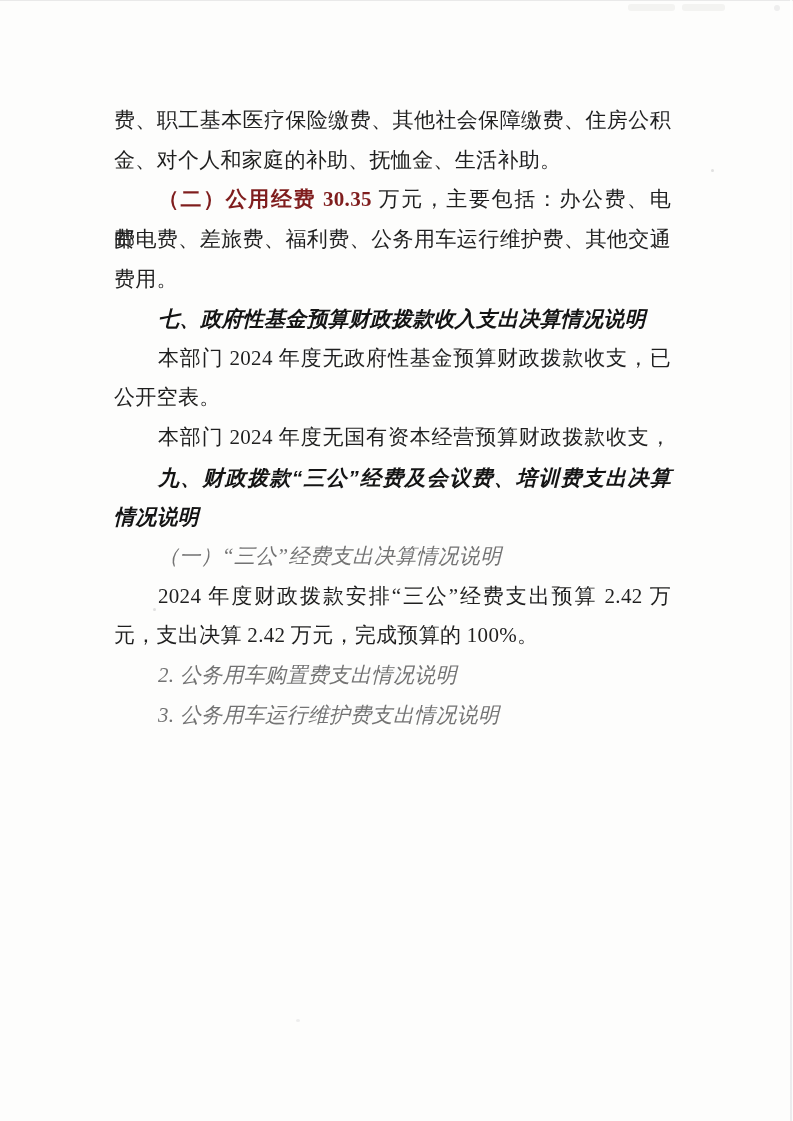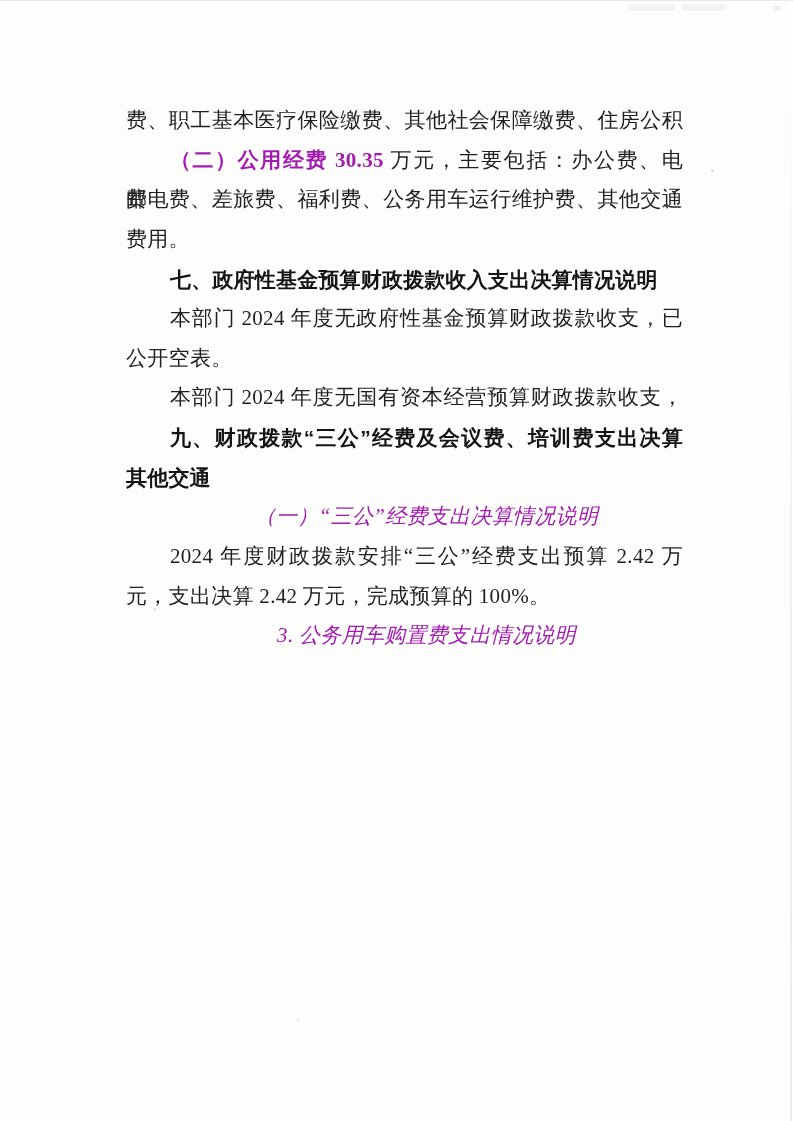--- a/index.html
+++ b/index.html
@@ -29,80 +29,82 @@
   .smudge.s2 { left: 682px; top: 4px; width: 43px; height: 7px; }
   .smudge.s3 { left: 774px; top: 5px; width: 6px; height: 6px; border-radius: 50%; background:#eeeeee; }
   .speck { position: absolute; background: #c9c9c9; border-radius: 50%; opacity: .55; }
   .speck.p1 { left: 153px; top: 608px; width: 3px; height: 3px; }
   .speck.p2 { left: 711px; top: 169px; width: 3px; height: 3px; }
   .speck.p3 { left: 296px; top: 1019px; width: 4px; height: 3px; opacity:.3; }
 
   
   .textblock {
     position: absolute;
-    left: 126px; top: 101px;
+    left: 114px; top: 101px;
     width: 557px;
     color: #1f1f1f;
   }
   .ln {
     height: 39.65px;
     line-height: 39.65px;
     font-size: 21px;
     white-space: nowrap;
     letter-spacing: 0.3px;
   }
   .ln.j { white-space: normal; text-align: justify; text-align-last: justify; }
   .ln.ind { text-indent: 44px; }
   .ln.h {
     font-family: "Liberation Sans", "DejaVu Sans", sans-serif;
     font-weight: 700;
     color: #141414;
     letter-spacing: 0.2px;
+    font-style: italic;
   }
   .ln.k {
     font-style: italic;
-    color: #a21caf;
-    text-align: center;
+    color: #737373;
   }
-  .b { font-weight: 700; color: #a21caf; }
+  .b { font-weight: 700; color: #7f1d1d; }
 </style>
 </head>
 <body>
 
 <div class="page">
 
   <div class="top-edge"></div>
   <div class="right-edge"></div>
   <div class="smudge s1"></div>
   <div class="smudge s2"></div>
   <div class="smudge s3"></div>
   <div class="speck p1"></div>
   <div class="speck p2"></div>
   <div class="speck p3"></div>
 
   <div class="textblock">
 
     <div class="ln j">费、职工基本医疗保险缴费、其他社会保障缴费、住房公积</div>
+    <div class="ln">金、对个人和家庭的补助、抚恤金、生活补助。</div>
 
     <div class="ln ind j"><span class="b">（二）公用经费 30.35</span><span> 万元，主要包括：办公费、电费、</span></div>
 
     <div class="ln j">邮电费、差旅费、福利费、公务用车运行维护费、其他交通</div>
     <div class="ln">费用。</div>
 
     <div class="ln h ind">七、政府性基金预算财政拨款收入支出决算情况说明</div>
     <div class="ln ind j">本部门 2024 年度无政府性基金预算财政拨款收支，已</div>
     <div class="ln">公开空表。</div>
 
     <div class="ln ind j">本部门 2024 年度无国有资本经营预算财政拨款收支，</div>
 
     <div class="ln h ind j">九、财政拨款“三公”经费及会议费、培训费支出决算</div>
-    <div class="ln h">其他交通</div>
+    <div class="ln h">情况说明</div>
 
     <div class="ln k ind">（一）“三公”经费支出决算情况说明</div>
     <div class="ln ind j">2024 年度财政拨款安排“三公”经费支出预算 2.42 万</div>
     <div class="ln">元，支出决算 2.42 万元，完成预算的 100%。</div>
 
 
-    <div class="ln k ind">3. 公务用车购置费支出情况说明</div>
+    <div class="ln k ind">2. 公务用车购置费支出情况说明</div>
 
+    <div class="ln k ind">3. 公务用车运行维护费支出情况说明</div>
 
   </div>
 </div>
 
 </body></html>

